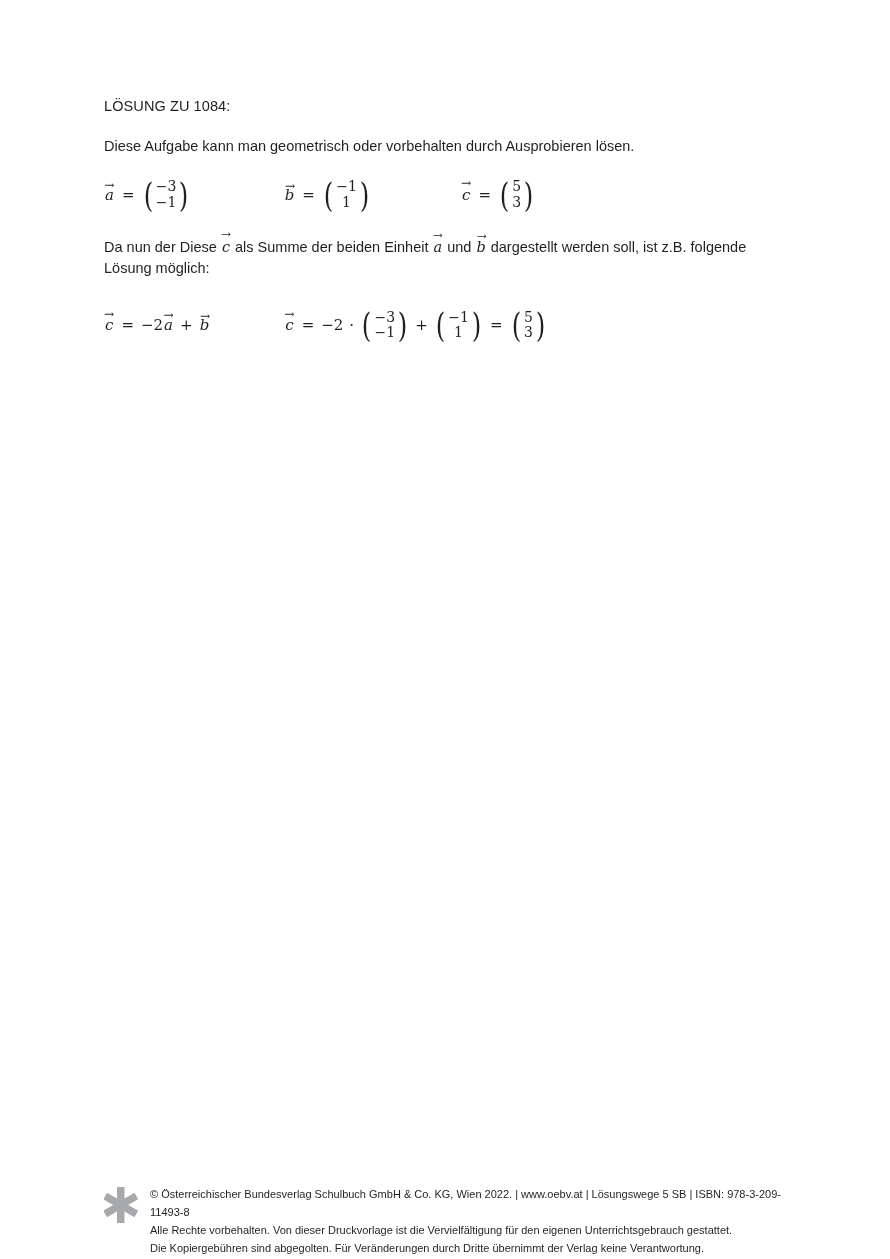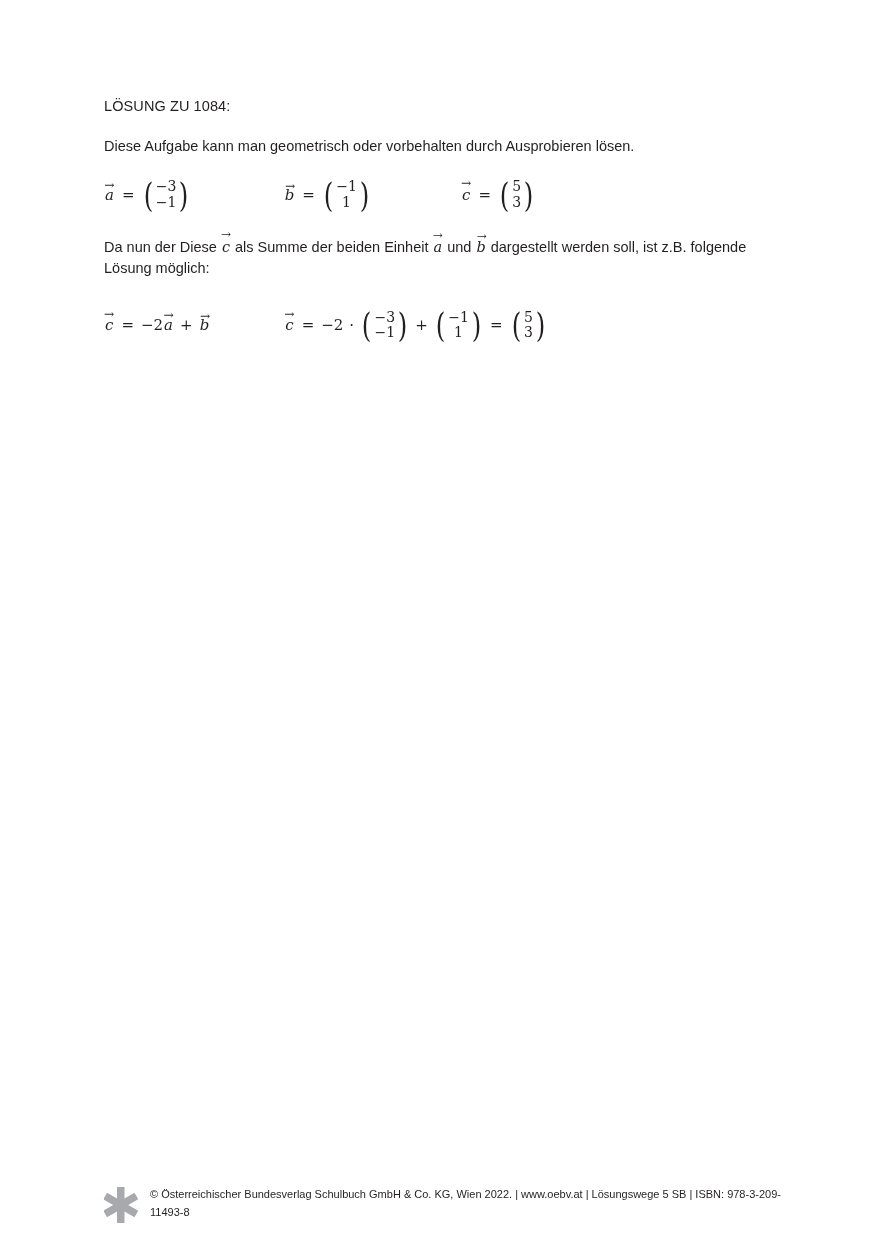--- a/index.html
+++ b/index.html
@@ -277,16 +277,18 @@
       <svg viewBox="0 0 34 36" width="34" height="36" aria-hidden="true">
         <g fill="#a7a9ac">
           <rect x="13" y="0" width="7.5" height="36" rx="0.5"></rect>
           <rect x="13" y="0" width="7.5" height="36" rx="0.5" transform="rotate(60 16.75 18)"></rect>
           <rect x="13" y="0" width="7.5" height="36" rx="0.5" transform="rotate(-60 16.75 18)"></rect>
         </g>
       </svg>
     </div>
     <div class="footer-text">
       <div>© Österreichischer Bundesverlag Schulbuch GmbH &amp; Co. KG, Wien 2022. | www.oebv.at | Lösungswege 5 SB | ISBN: 978-3-209-11493-8</div>
+      <div>Alle Rechte vorbehalten. Von dieser Druckvorlage ist die Vervielfältigung für den eigenen Unterrichtsgebrauch gestattet.</div>
+      <div>Die Kopiergebühren sind abgegolten. Für Veränderungen durch Dritte übernimmt der Verlag keine Verantwortung.</div>
     </div>
   </div>
 
 </div>
 
 </body></html>

